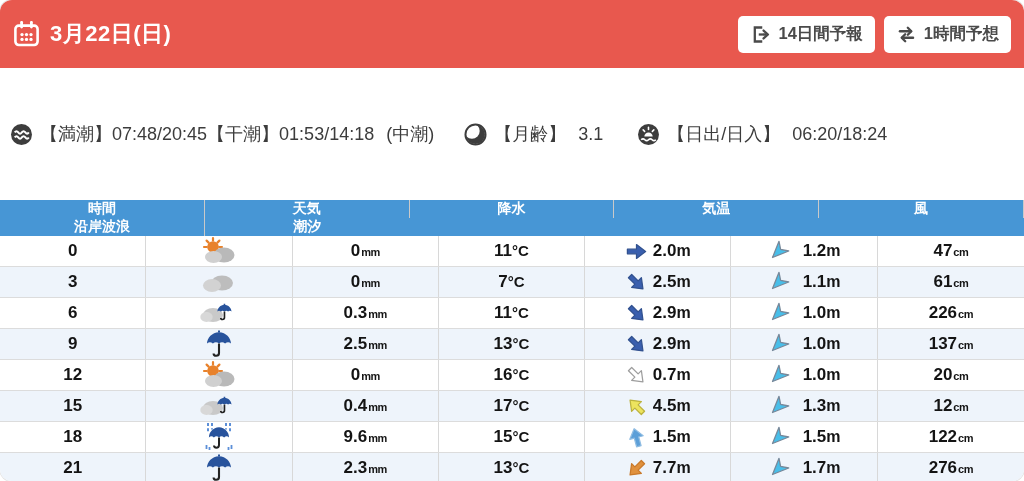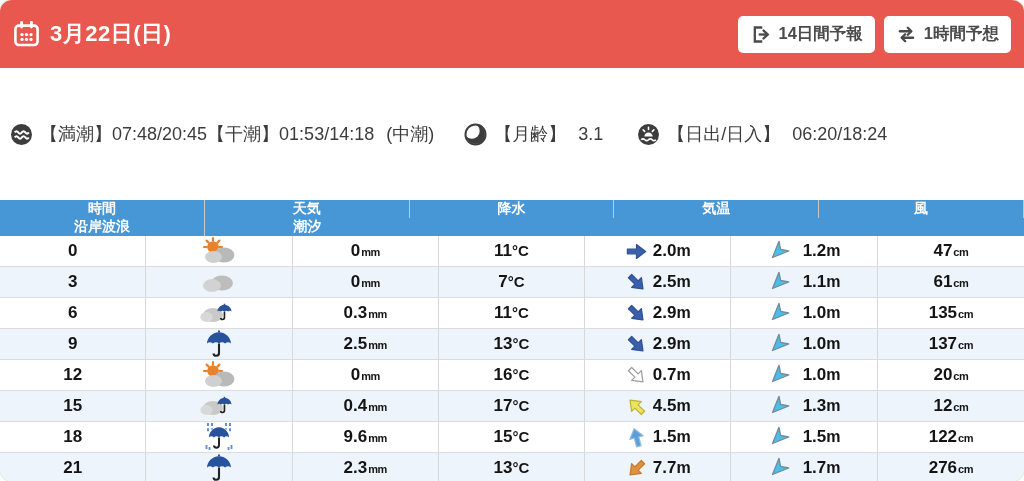--- a/index.html
+++ b/index.html
@@ -299,21 +299,21 @@
                 <path d="M22 12 L4.5 4.5 L9.5 12 L4.5 19.5 Z" fill="#48BEE9" stroke="#77889A" stroke-width="1.4" stroke-linejoin="round" transform="rotate(135 12 12)"></path>
               </svg>
             </span>
             <span class="vgroup">
               <span class="val">1.0</span>
               <span class="unit-m">m</span>
             </span>
           </div>
           <div class="cell">
             <span class="vgroup">
-              <span class="val">135</span>
+              <span class="val">226</span>
               <span class="unit">cm</span>
             </span>
           </div>
         </div>
         <div class="trow alt">
           <div class="cell time">9</div>
           <div class="cell">
             <span class="wicon">
               <svg width="40" height="30" viewBox="0 0 40 30">
                 <path d="M20 3.2 C13 3.6 8.2 8.6 8 14.6 Q10.9 11.9 13.9 14.6 Q16.9 11.9 20 14.6 Q23.1 11.9 26.1 14.6 Q29.1 11.9 32 14.6 C31.8 8.6 27 3.6 20 3.2 Z" fill="#28539C"></path>

